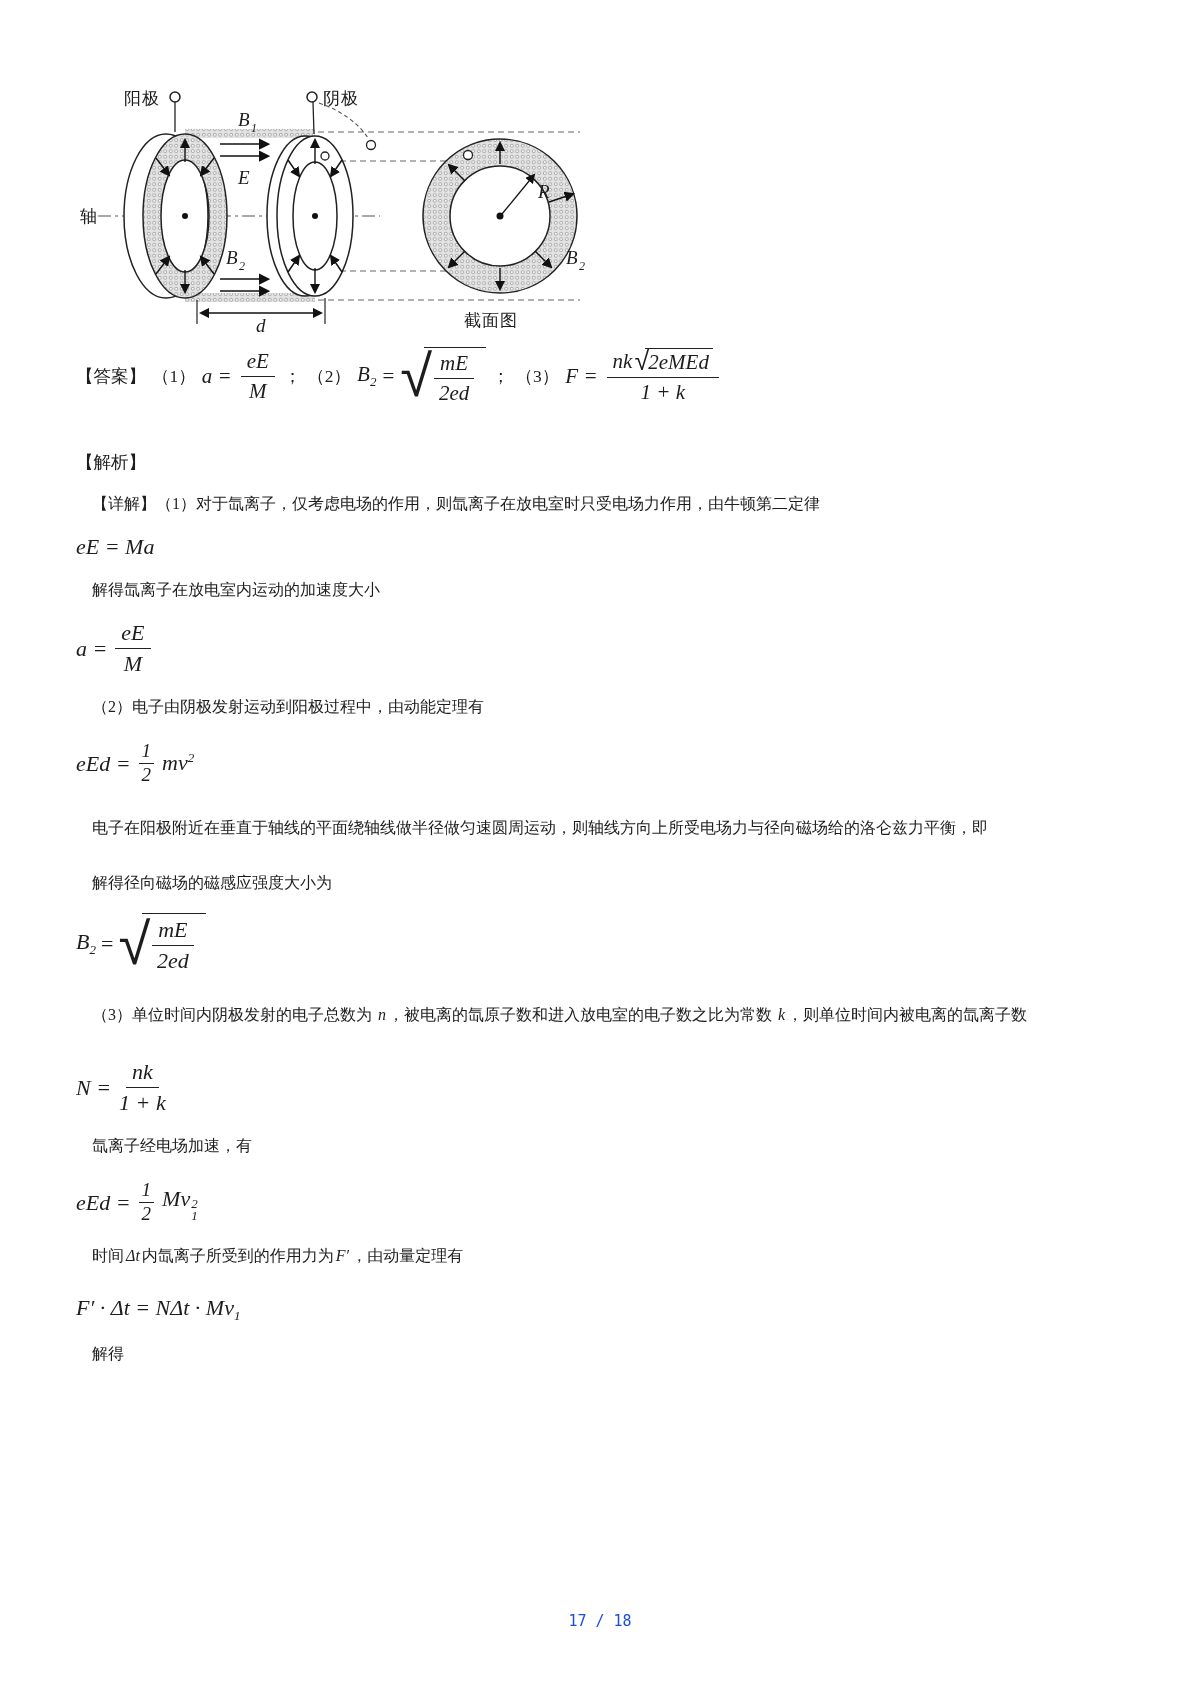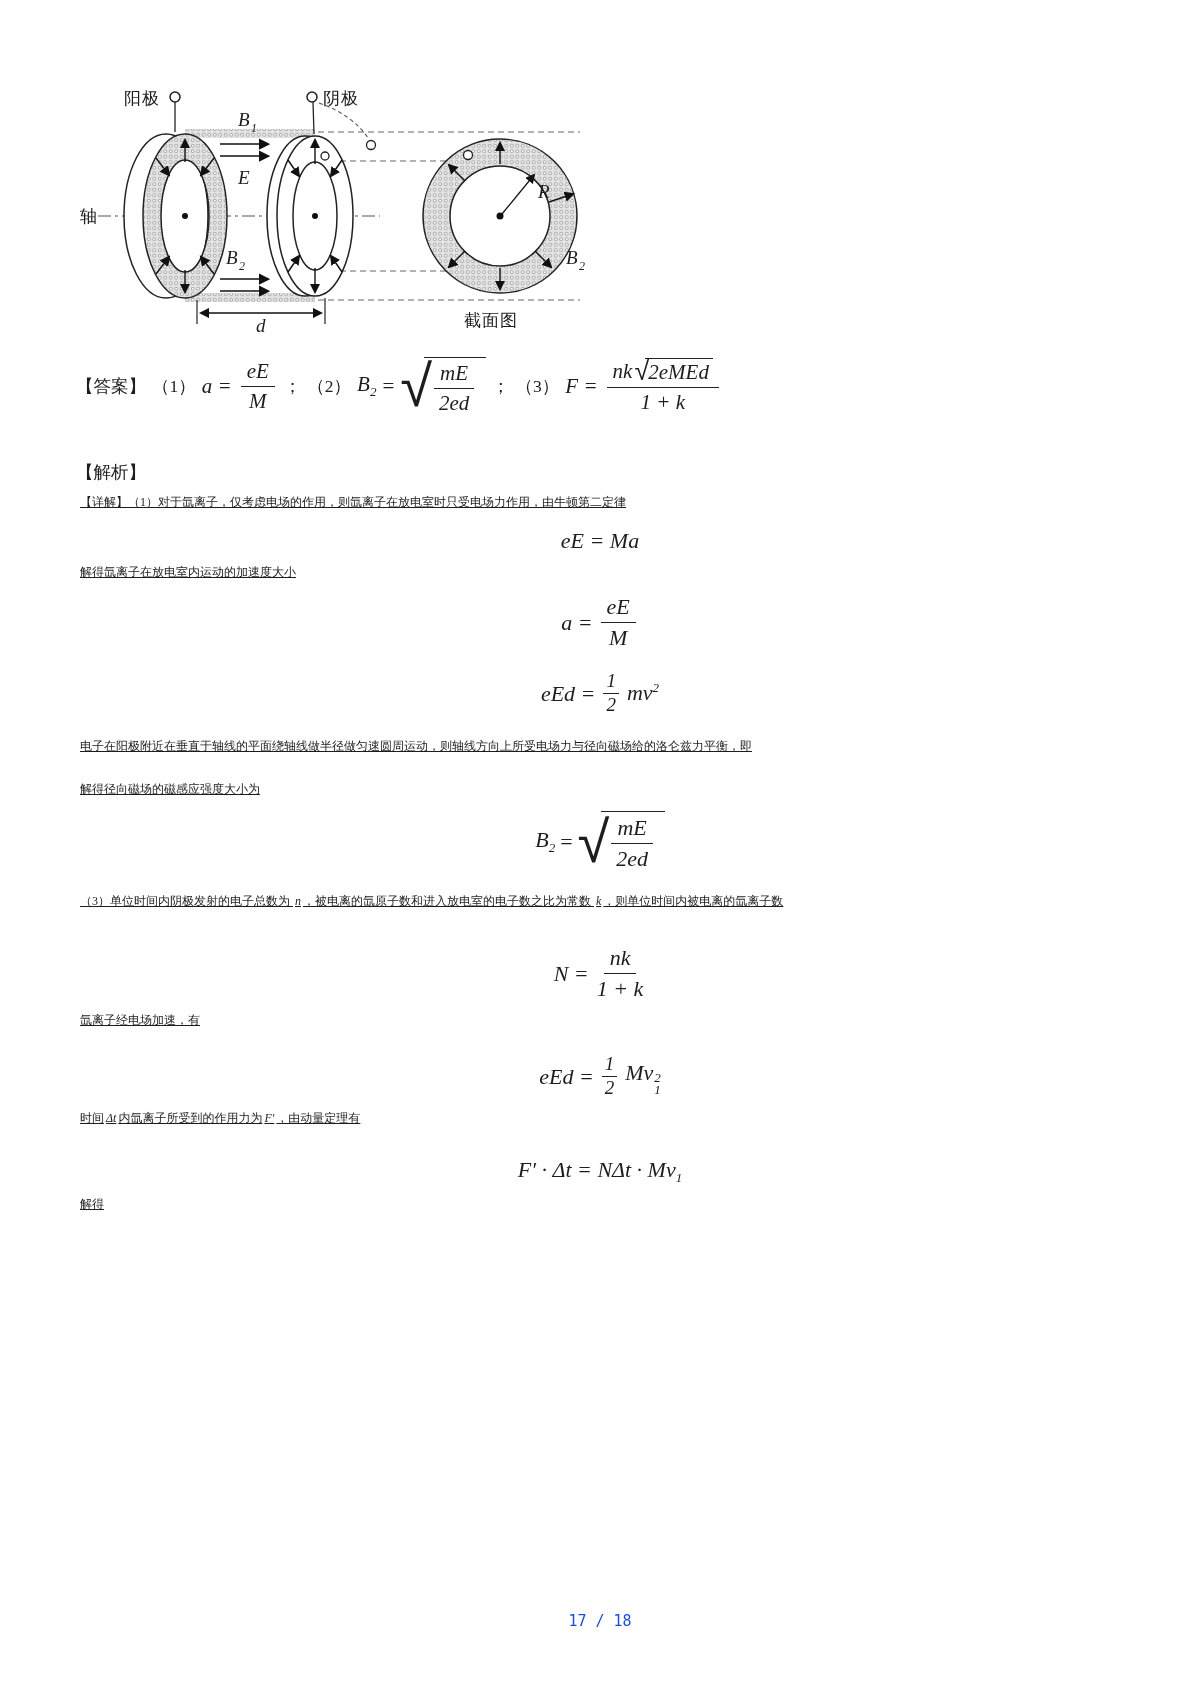--- a/index.html
+++ b/index.html
@@ -9,47 +9,47 @@
 
   
   .fig-wrap{margin:66px 0 0 4px;width:564px;height:270px;}
   svg text{fill:#1d1d1d;font-family:"Liberation Serif",serif;}
   svg text.cjk{font-size:17px;letter-spacing:1px;}
   svg text.mi{font-style:italic;font-size:19px;}
   svg text.msub{font-style:italic;font-size:12px;}
 
   
   .tagline{font-size:17.5px;margin:34px 0 0 0;}
-  p.para{font-size:12px;line-height:28px;margin:4px;text-align:justify;text-decoration:underline;}
+  p.para{font-size:16px;line-height:28px;margin:16px;text-align:justify;}
   p.para.tall{line-height:50px;}
   .mt10{margin-top:10px}.mt12{margin-top:12px}.mt14{margin-top:14px}
   .mt16{margin-top:16px}.mt18{margin-top:18px}.mt22{margin-top:22px}
   .mi{font-style:italic;font-family:"Liberation Serif",serif;}
   sub.mi,sup.mi{font-size:13px;}
 
   
-  .eq{display:flex;justify-content:center;align-items:center;
+  .eq{display:flex;align-items:center;
       font-size:22px;gap:5px;}
   .eq.mt6{margin-top:19px}.eq.mt8{margin-top:8px}.eq.mt10{margin-top:25px}
   .eq.mt12{margin-top:12px}
   .frac{display:inline-flex;flex-direction:column;align-items:center;
         vertical-align:middle;margin:0 3px;}
   .frac .num{border-bottom:1.6px solid #222;padding:0 6px 2px;display:inline-flex;align-items:center;gap:2px;}
   .frac .den{padding-top:2px;}
   .frac.sm .num,.frac.sm .den{font-size:19px;padding:0 3px 1px;}
   .sqrt{display:inline-flex;align-items:center;}
   .sqrt .rad{font-style:normal;font-size:58px;line-height:56px;
              margin-right:-8px;font-family:"DejaVu Sans",sans-serif;font-weight:200;}
   .sqrt .sqbody{border-top:1.8px solid #222;padding:3px 9px 0 7px;}
   .sqrt.sm .rad{font-size:27px;line-height:26px;margin-right:-4px;}
   .sqrt.sm .sqbody{border-top:1.4px solid #222;padding:1px 4px 0 3px;font-family:Liberation Serif, serif;}
   .ss{display:inline-flex;flex-direction:column;align-items:flex-start;
       font-size:13px;line-height:12px;margin-left:1px;transform:translateY(2px);}
   .answer-row{display:flex;align-items:center;gap:6px;font-size:21px;
-              margin-top:10px;min-height:80px;}
+              min-height:80px;}
   .answer-row .tag{font-size:17.5px;font-style:normal;}
   .answer-row .plain{font-size:17.5px;}
 
   
   .para .mi{padding:0 2px;}
 
   .footer{position:absolute;top:1612px;left:0;width:100%;text-align:center;
           font-family:"DejaVu Sans Mono",monospace;font-size:15px;color:#1d4ed8;}
 </style>
 </head>
@@ -202,20 +202,21 @@
   <p class="para mt18"><span class="tx">解得氙离子在放电室内运动的加速度大小</span></p>
 
   <div class="eq mt8">
     <span class="mi">a =</span>
     <span class="frac">
         <span class="num mi">eE</span>
         <span class="den mi">M</span>
       </span>
   </div>
 
+  <p class="para mt14"><span class="tx">（2）电子由阴极发射运动到阳极过程中，由动能定理有</span></p>
 
   <div class="eq mt6">
     <span class="mi">eEd =</span>
     <span class="frac sm">
         <span class="num mi">1</span>
         <span class="den mi">2</span>
       </span>
     <span><span class="mi">mv</span><sup class="mi">2</sup></span>
   </div>
 

